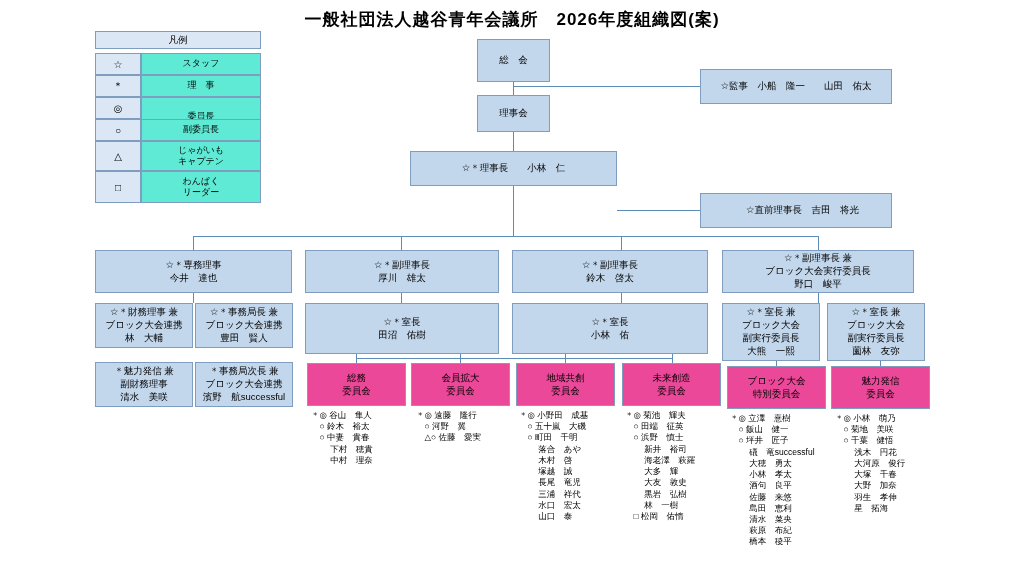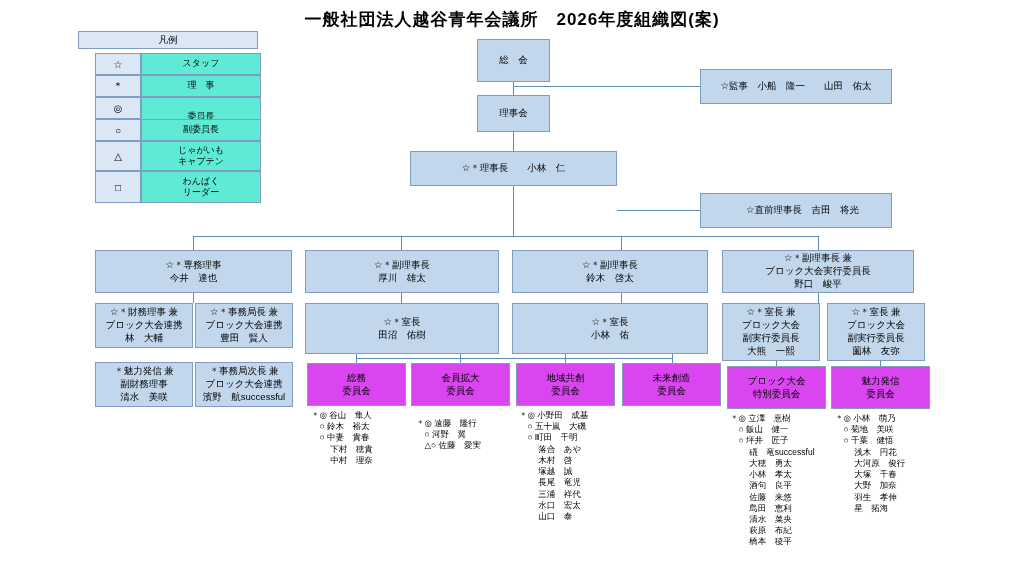--- a/index.html
+++ b/index.html
@@ -27,21 +27,21 @@
     background:#c3d7ec;
     color:#000;
     display:flex;
     align-items:center;
     justify-content:center;
     text-align:center;
     font-size:9.5px;
     line-height:1.35;
     padding:2px 3px;
   }
-  .box.light{background:#d946ef;}
+  .box.light{background:#ec4899;}
   .box span{display:block;width:100%;white-space:pre-line;}
   .legend-title{
     position:absolute;box-sizing:border-box;
     border:1px solid #7f9dbf;background:#dbe7f4;
     font-size:9.5px;display:flex;align-items:center;justify-content:center;
   }
   .legend-sym{
     position:absolute;box-sizing:border-box;
     border:1px solid #7f9dbf;background:#dbe7f4;
     display:flex;align-items:center;justify-content:center;
@@ -65,21 +65,21 @@
   .ln.h{height:1px;}
   .ln.v{width:1px;}
 </style>
 </head>
 <body>
 
 <div id="stage">
 
   <div class="title">一般社団法人越谷青年会議所　2026年度組織図(案)</div>
 
-  <div class="legend-title" style="left:78px;top:31px;width:180px;height:18px;">凡例</div>
+  <div class="legend-title" style="left:95px;top:31px;width:166px;height:18px;">凡例</div>
 
   <div class="legend-sym" style="left:95px;top:53px;width:46px;height:22px;">☆</div>
   <div class="legend-lbl" style="left:141px;top:53px;width:120px;height:22px;">スタッフ</div>
 
   <div class="legend-sym" style="left:95px;top:75px;width:46px;height:22px;">＊</div>
   <div class="legend-lbl" style="left:141px;top:75px;width:120px;height:22px;">理　事</div>
 
   <div class="legend-sym" style="left:95px;top:97px;width:46px;height:22px;">◎</div>
   <div class="legend-lbl" style="left:141px;top:97px;width:120px;height:39px;">委員長</div>
 
@@ -237,33 +237,43 @@
   <div class="box light" style="left:831px;top:366px;width:99px;height:43px;">
     <span>魅力発信
 委員会</span>
   </div>
 
   <div class="members" style="left:311px;top:410px;width:100px;">＊◎ 谷山　隼人
 　○ 鈴木　裕太
 　○ 中妻　貴春
 　　 下村　穂貴
 　　 中村　理奈</div>
-  <div class="members" style="left:416px;top:410px;width:100px;margin-top:8px;">＊◎ 遠藤　隆行
+  <div class="members" style="left:416px;top:410px;width:100px;">＊◎ 遠藤　隆行
 　○ 河野　翼
 　△○ 佐藤　愛実</div>
   <div class="members" style="left:519px;top:410px;width:102px;">＊◎ 小野田　成基
 　○ 五十嵐　大磯
 　○ 町田　千明
 　　 落合　あや
 　　 木村　啓
 　　 塚越　誠
 　　 長尾　竜児
 　　 三浦　祥代
 　　 水口　宏太
 　　 山口　泰</div>
+  <div class="members" style="left:625px;top:410px;width:102px;">＊◎ 菊池　輝夫
+　○ 田端　征英
+　○ 浜野　慎士
+　　 新井　裕司
+　　 海老澤　萩羅
+　　 大多　輝
+　　 大友　敦史
+　　 黒岩　弘樹
+　　 林　一樹
+　□ 松岡　佑惰</div>
   <div class="members" style="left:730px;top:413px;width:102px;">＊◎ 立澤　憙樹
 　○ 飯山　健一
 　○ 坪井　匠子
 　　 礒　竜successful
 　　 大穂　勇太
 　　 小林　孝太
 　　 酒句　良平
 　　 佐藤　来悠
 　　 島田　恵利
 　　 清水　菜央

